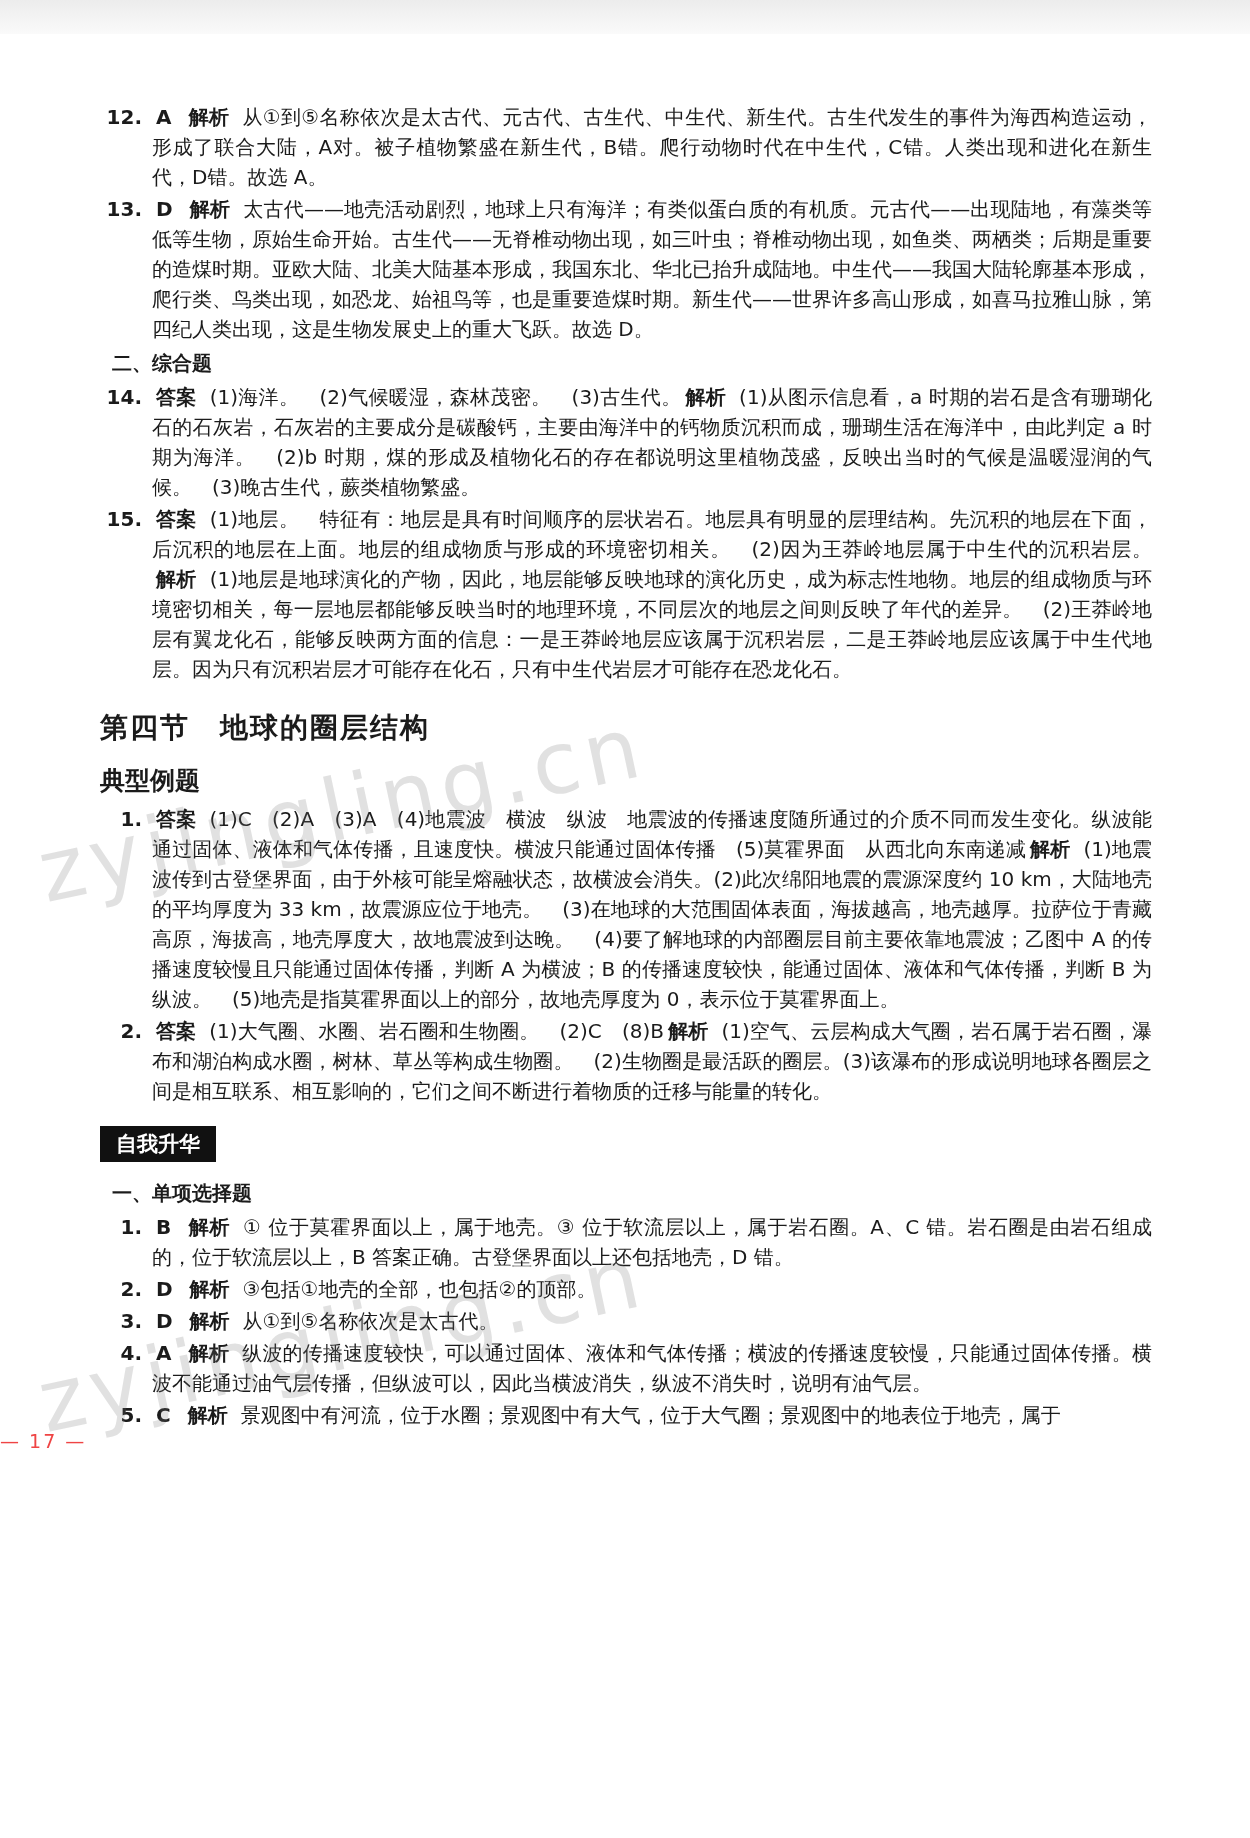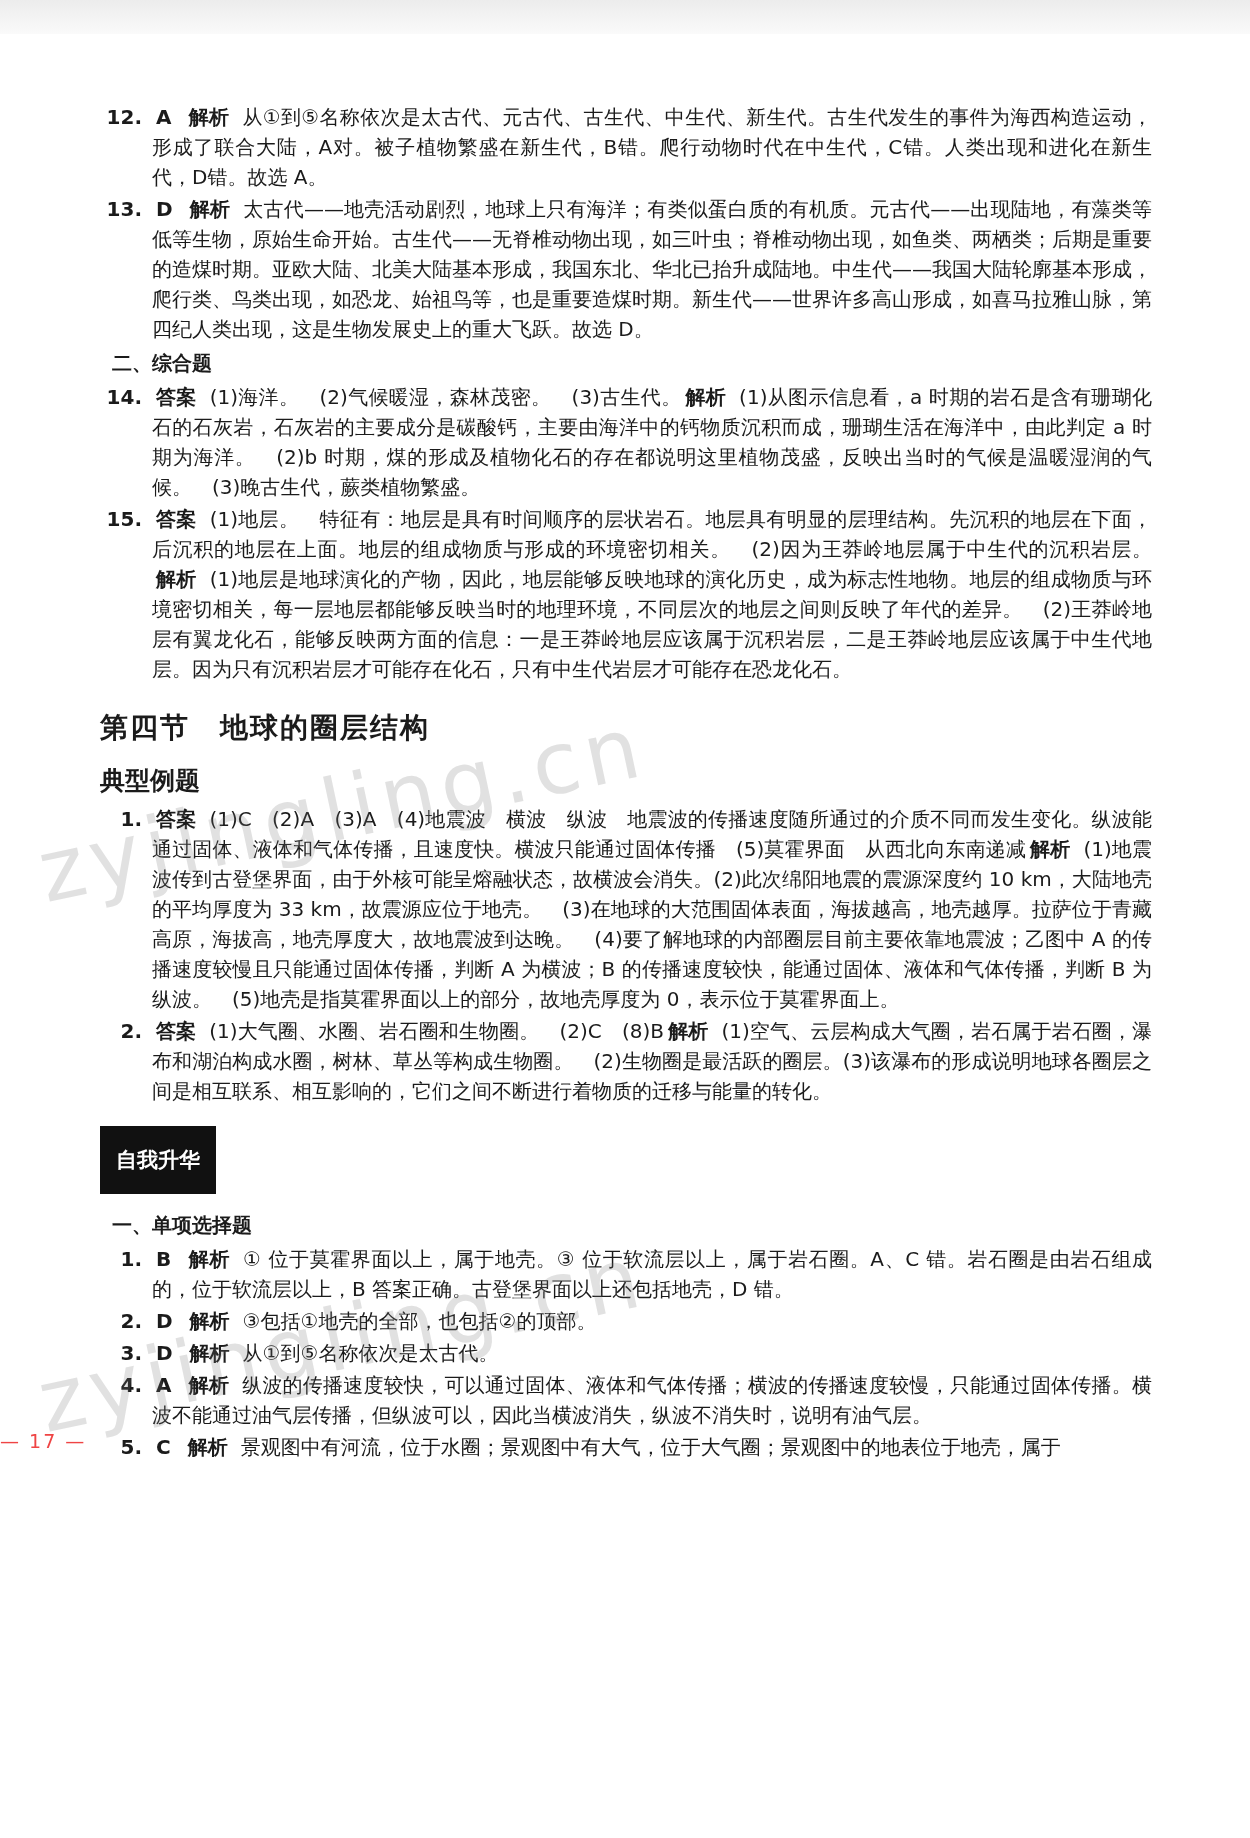--- a/index.html
+++ b/index.html
@@ -71,21 +71,21 @@
     font-size: 25px;
     margin: 8px 0 8px 0;
   }
   .badge {
     display: inline-block;
     background: #111111;
     color: #ffffff;
     font-weight: bold;
     font-size: 21px;
     line-height: 26px;
-    padding: 21px 16px;
+    padding: 5px 16px;
     margin: 18px 0 12px 0;
   }
   .page-number {
     position: absolute;
     left: 0;
     right: 0;
     top: 1426px;
     text-align: left;
     font-size: 19px;
     color: #ef4444;

